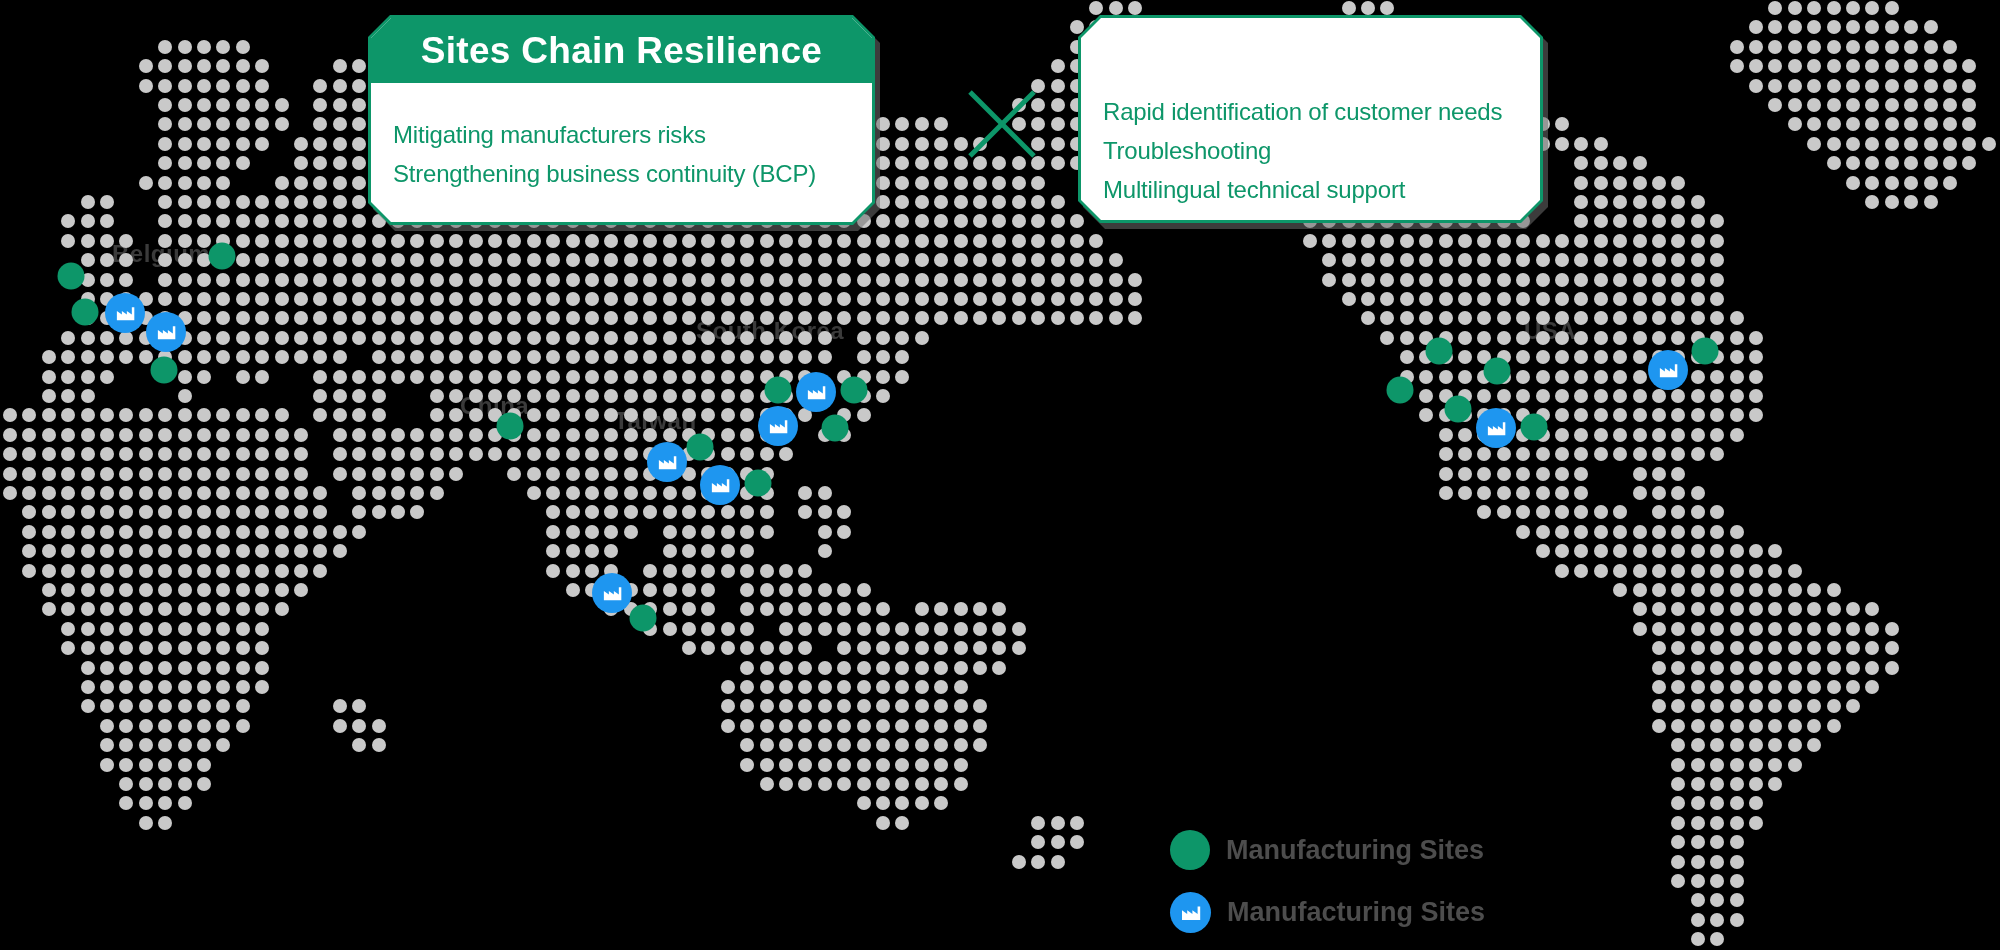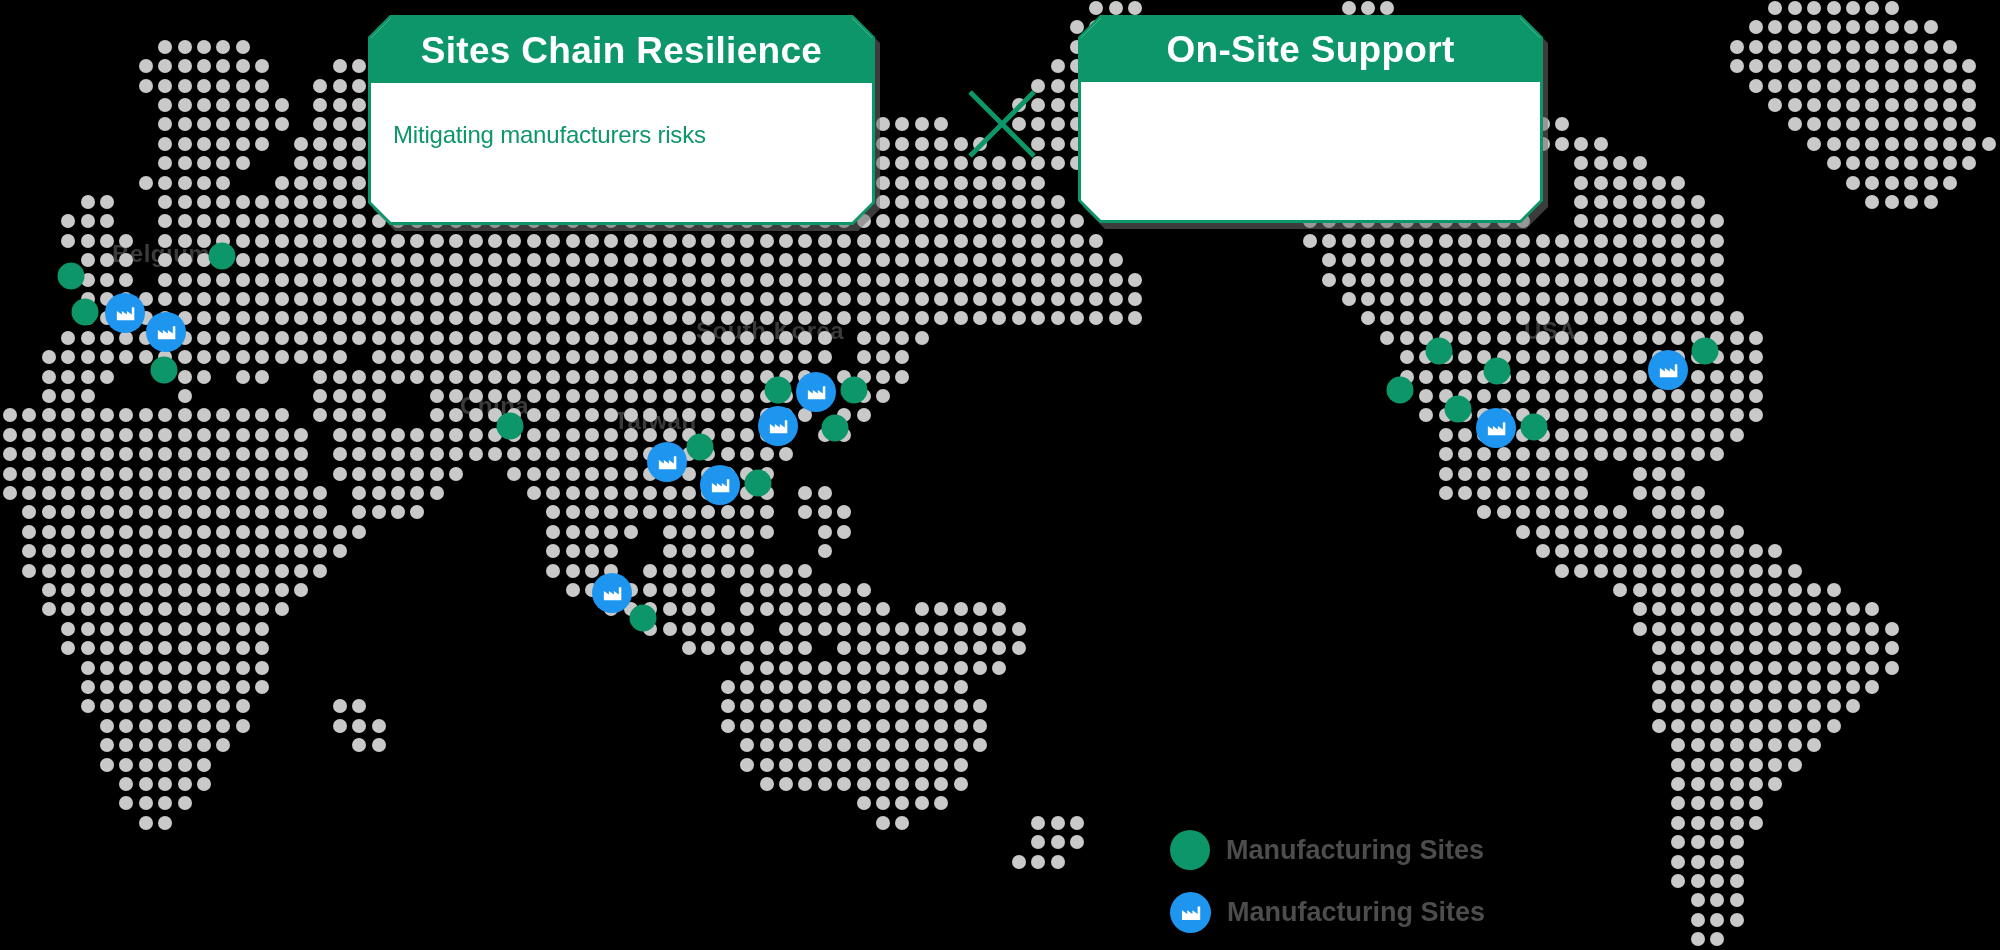--- a/index.html
+++ b/index.html
@@ -2338,29 +2338,34 @@
     <line x1="8" y1="8" x2="72" y2="72" stroke="#0D9669" stroke-width="5"></line>
     <line x1="72" y1="8" x2="8" y2="72" stroke="#0D9669" stroke-width="5"></line>
   </svg>
 
   <div id="callout-1" class="callout-wrap" style="left:368px;top:15px;width:507px;height:210px;">
     <div class="callout-outer">
       <div class="callout-inner">
         <div class="callout-header">Sites Chain Resilience</div>
         <div class="callout-body">
           <div>Mitigating manufacturers risks</div>
+          <div>Strengthening business continuity (BCP)</div>
         </div>
       </div>
     </div>
   </div>
 
   <div id="callout-2" class="callout-wrap" style="left:1078px;top:15px;width:465px;height:208px;">
     <div class="callout-outer">
       <div class="callout-inner">
-        <div class="callout-header">On-Site Support</div>
+        <div class="callout-body">
+          <div>Rapid identification of customer needs</div>
+          <div>Troubleshooting</div>
+          <div>Multilingual technical support</div>
+        </div>
       </div>
     </div>
   </div>
 
   <div id="legend">
     <div class="legend-item">
       <div class="legend-swatch manufacturing"></div>
       <div class="legend-text">Manufacturing Sites</div>
     </div>
     <div class="legend-item">

